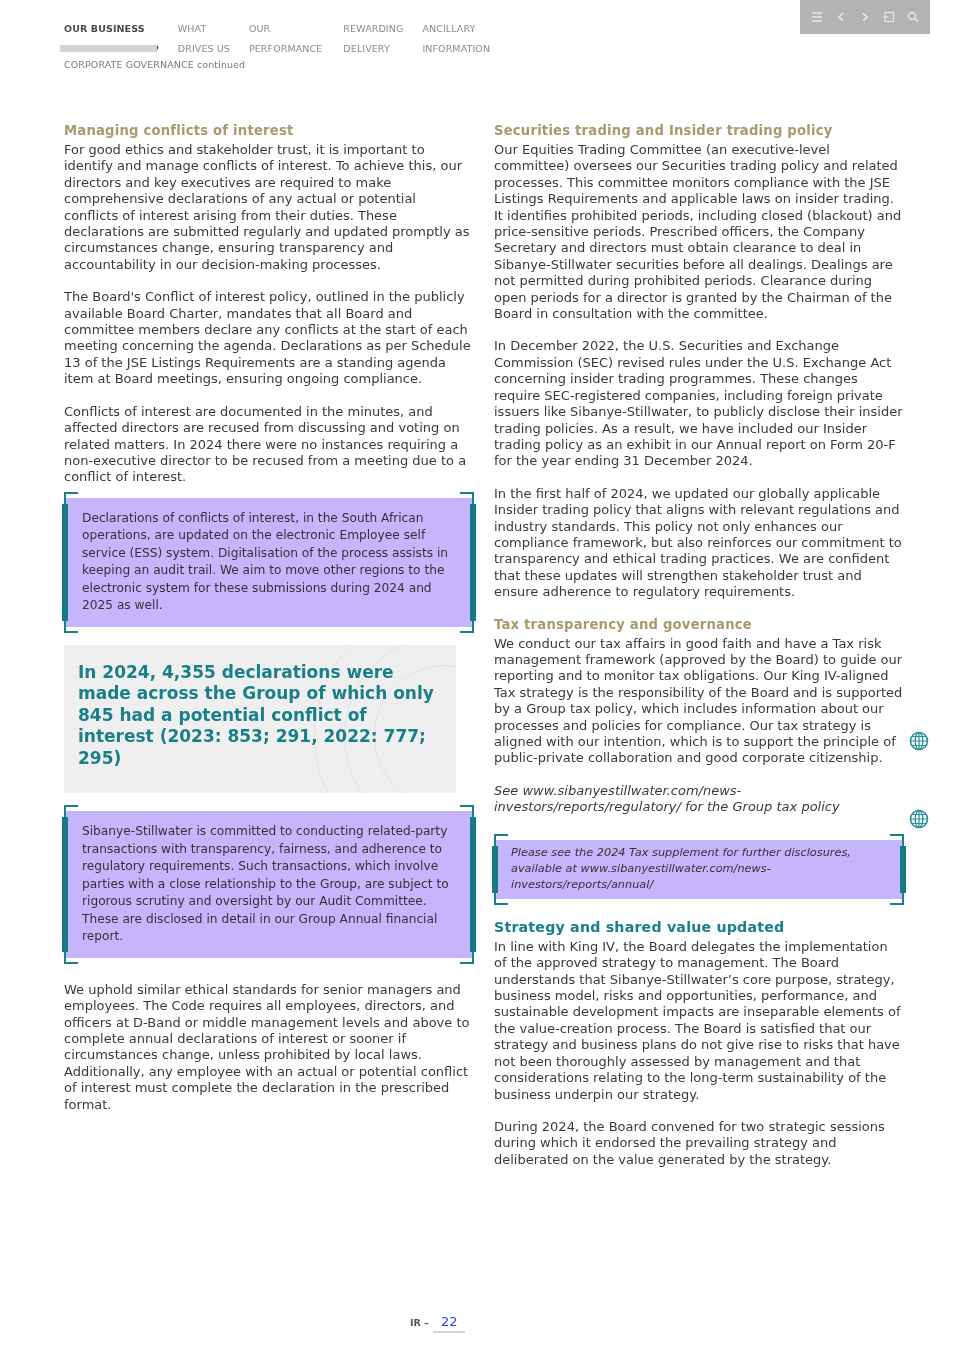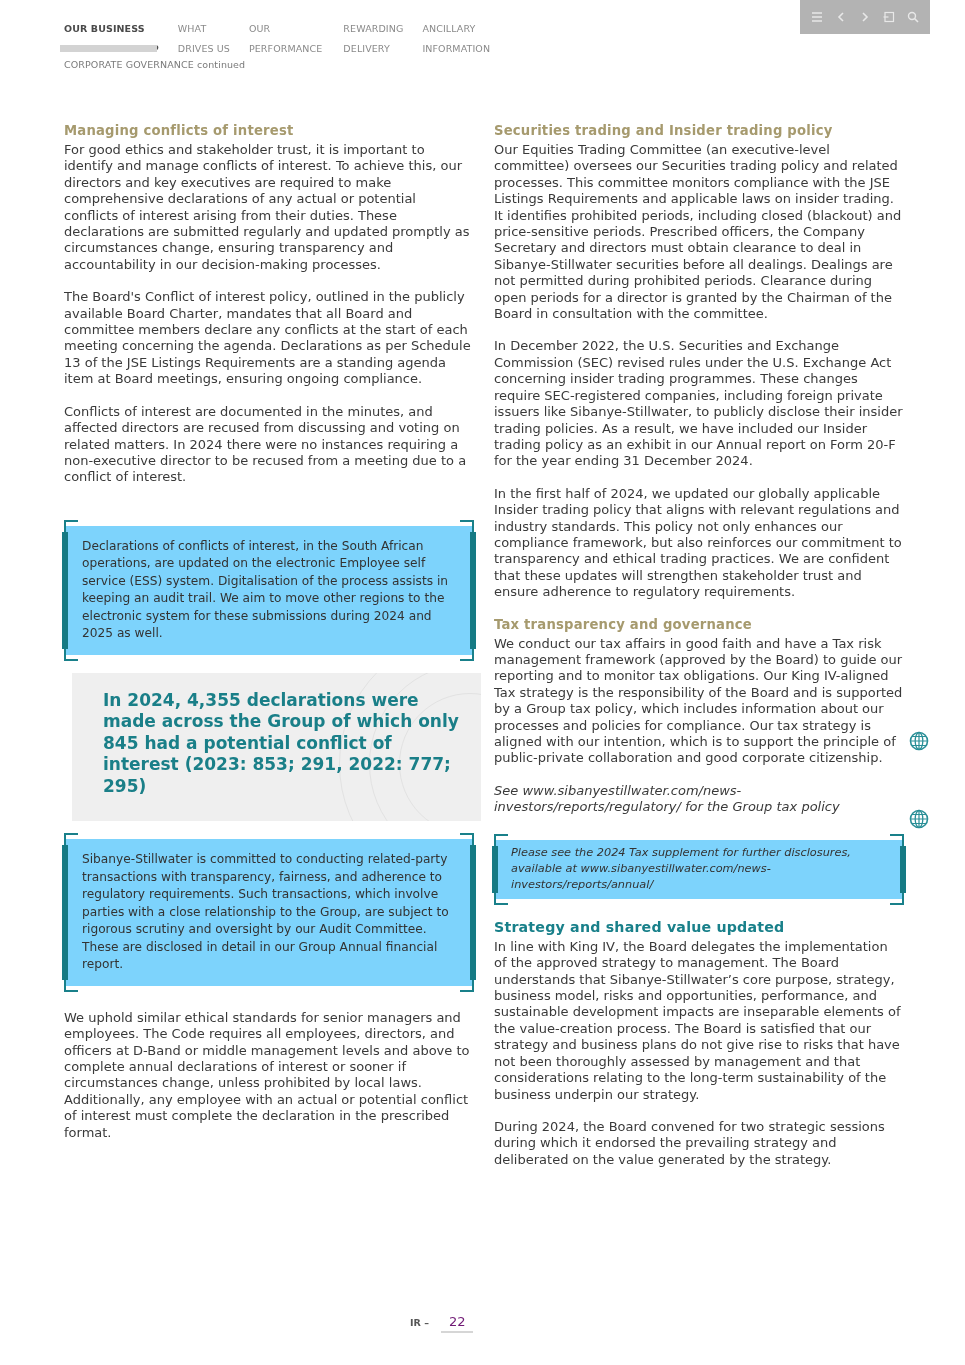--- a/index.html
+++ b/index.html
@@ -13,36 +13,36 @@
   .toolbar { position: absolute; left: 800px; top: 0; width: 130px; height: 34px; background: #b3b3b3; display: flex; align-items: center; justify-content: center; gap: 10px; }
   .tb-btn { width: 14px; height: 14px; display: flex; align-items: center; justify-content: center; cursor: pointer; }
   .subhead { position: absolute; top: 59px; left: 64px; font-size: 9.5px; color: #7a7a7a; letter-spacing: 0.1px; }
   .col { position: absolute; top: 107px; width: 410px; }
   .col.left { left: 64px; }
   .col.right { left: 494px; }
   h2 { margin: 16px 0 4px 0; font-size: 13.2px; font-weight: bold; color: #a69a6e; letter-spacing: 0.2px; }
   h2.teal { color: #19808a; font-size: 14.2px; }
   p { margin: 0 0 16px 0; font-size: 13px; line-height: 16.4px; color: #3a3a3a; }
   p.ital { font-style: italic; }
-  .bracket-box { position: relative; background: #7dd3fc; padding: 10px 20px 10px 20px; margin: 0 0 12px 0; }
+  .bracket-box { position: relative; background: #c4b5fd; padding: 10px 20px 10px 20px; margin: 0 0 12px 0; }
   .bracket-box p { margin: 0; font-size: 12.2px; line-height: 17.5px; color: #333; }
   .bk { position: absolute; top: -6px; bottom: -6px; width: 12px; border: 2px solid #19808a; }
   .bk.l { left: 0; border-right: none; }
   .bk.r { right: 0; border-left: none; }
   .bar { position: absolute; top: 6px; bottom: 6px; width: 6px; background: #157a84; }
   .bar.l { left: -2px; }
   .bar.r { right: -2px; }
-  .stat-box { position: relative; background: #efefef; padding: 17px 14px 16px 31px; margin: 0 0 12px 8px; overflow: hidden; }
+  .stat-box { position: relative; background: #efefef; padding: 17px 14px 16px 14px; margin: 0 0 12px 0; overflow: hidden; }
   .stat-box .circ { position: absolute; border: 1px solid #e2e2e2; border-radius: 50%; }
   .stat-headline { position: relative; margin: 0 0 8px 0; font-size: 17px; line-height: 21.5px; font-weight: bold; color: #1a7f88; }
   .stat-note { position: relative; margin: 0; font-style: italic; font-size: 13.8px; line-height: 19.3px; color: #3a3a3a; }
   .globe { position: absolute; width: 20px; height: 20px; cursor: pointer; }
-  .footer { position: absolute; top: 1314px; left: 410px; display: flex; align-items: baseline; gap: 12px; }
+  .footer { position: absolute; top: 1314px; left: 410px; display: flex; align-items: baseline; gap: 4px; }
   .footer .ir { font-size: 9.5px; font-weight: bold; color: #555; }
-  .footer .pg { font-size: 13px; color: #701a75; padding: 0 8px 2px 8px; border-bottom: 2px solid #d6d6d6; text-align: right; }
+  .footer .pg { font-size: 13px; color: #1d4ed8; padding: 0 8px 2px 8px; border-bottom: 2px solid #d6d6d6; text-align: right; }
 </style>
 </head>
 <body>
 
 <div class="nav">
   <a class="nav-item active"><span class="lbl">OUR BUSINESS
 AND LEADERSHIP</span></a>
   <a class="nav-item"><span class="lbl">WHAT
 DRIVES US</span></a>
   <a class="nav-item" style="margin-right:21px"><span class="lbl">OUR
@@ -83,21 +83,21 @@
       </svg>
   </span>
 </div>
 
 <div class="subhead">CORPORATE GOVERNANCE continued</div>
 
 <div class="col left">
   <h2>Managing conflicts of interest</h2>
   <p>For good ethics and stakeholder trust, it is important to identify and manage conflicts of interest. To achieve this, our directors and key executives are required to make comprehensive declarations of any actual or potential conflicts of interest arising from their duties. These declarations are submitted regularly and updated promptly as circumstances change, ensuring transparency and accountability in our decision-making processes.</p>
   <p>The Board's Conflict of interest policy, outlined in the publicly available Board Charter, mandates that all Board and committee members declare any conflicts at the start of each meeting concerning the agenda. Declarations as per Schedule 13 of the JSE Listings Requirements are a standing agenda item at Board meetings, ensuring ongoing compliance.</p>
-  <p style="margin-bottom:40px">Conflicts of interest are documented in the minutes, and affected directors are recused from discussing and voting on related matters. In 2024 there were no instances requiring a non-executive director to be recused from a meeting due to a conflict of interest.</p>
+  <p style="margin-bottom:12px">Conflicts of interest are documented in the minutes, and affected directors are recused from discussing and voting on related matters. In 2024 there were no instances requiring a non-executive director to be recused from a meeting due to a conflict of interest.</p>
 
   <div class="bracket-box" style="margin-top:0; padding:12px 22px 12px 18px; margin-bottom:18px">
     <span class="bk l"></span>
     <span class="bar l"></span>
     <span class="bk r"></span>
     <span class="bar r"></span>
     <p>Declarations of conflicts of interest, in the South African operations, are updated on the electronic Employee self service (ESS) system. Digitalisation of the process assists in keeping an audit trail. We aim to move other regions to the electronic system for these submissions during 2024 and 2025 as well.</p>
   </div>
 
   <div class="stat-box" style="width:364px">

